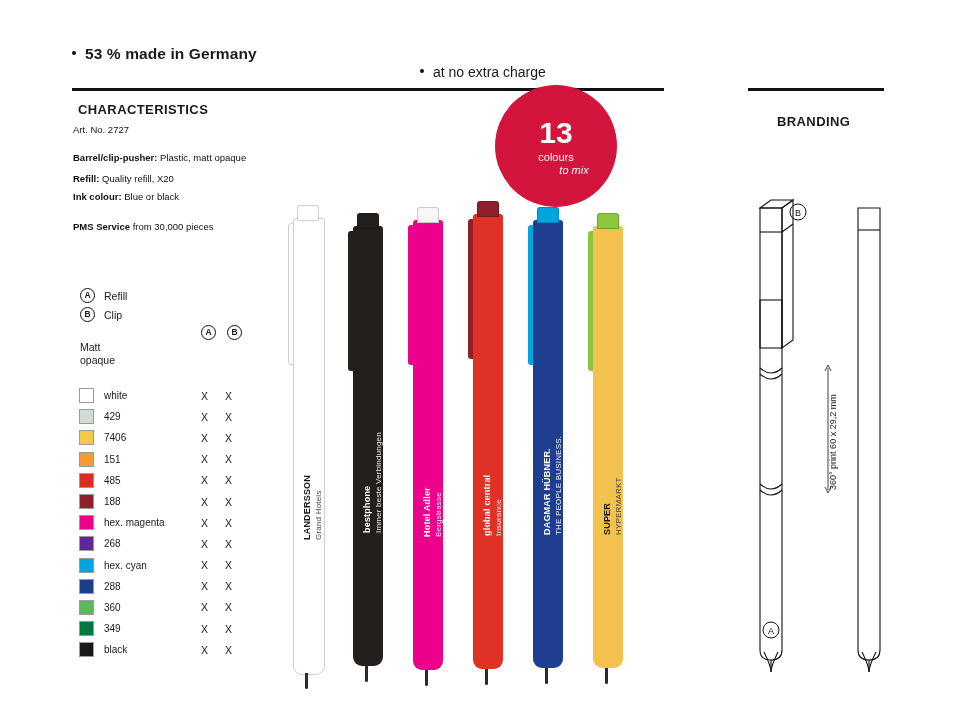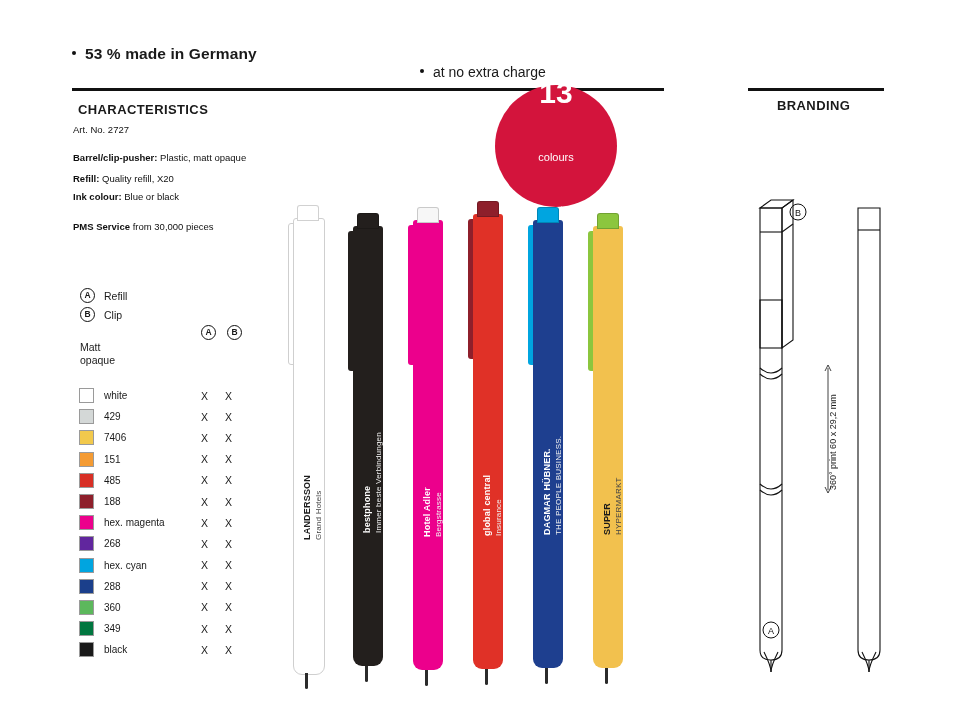--- a/index.html
+++ b/index.html
@@ -63,21 +63,21 @@
   .rule-left { left: 72px; top: 88px; width: 592px; }
   .rule-right { left: 748px; top: 88px; width: 136px; }
 
   .sec-title {
     position: absolute;
     font-size: 13px;
     font-weight: bold;
     letter-spacing: 0.4px;
   }
   .sec-characteristics { left: 78px; top: 102px; }
-  .sec-branding { left: 757px; top: 98px; padding-left: 20px; }
+  .sec-branding { left: 757px; top: 114px; padding-left: 20px; }
 
   
   .ch-text {
     position: absolute;
     left: 73px;
     font-size: 9.5px;
     line-height: 12px;
     color: #111;
   }
   .ch-art { top: 124px; }
@@ -168,21 +168,20 @@
     height: 122px;
     border-radius: 50%;
     background: #d3143c;
     color: #fff;
     text-align: center;
     display: flex;
     flex-direction: column;
     align-items: center;
     justify-content: center;
     line-height: 1.1;
-    gap: 40px;
   }
   .badge .num {
     font-size: 30px;
     font-weight: bold;
     margin-bottom: 2px;
   }
   .badge .l1, .badge .l2 {
     font-size: 11px;
   }
   .badge .l2 { font-style: italic; margin-left: 36px; }

